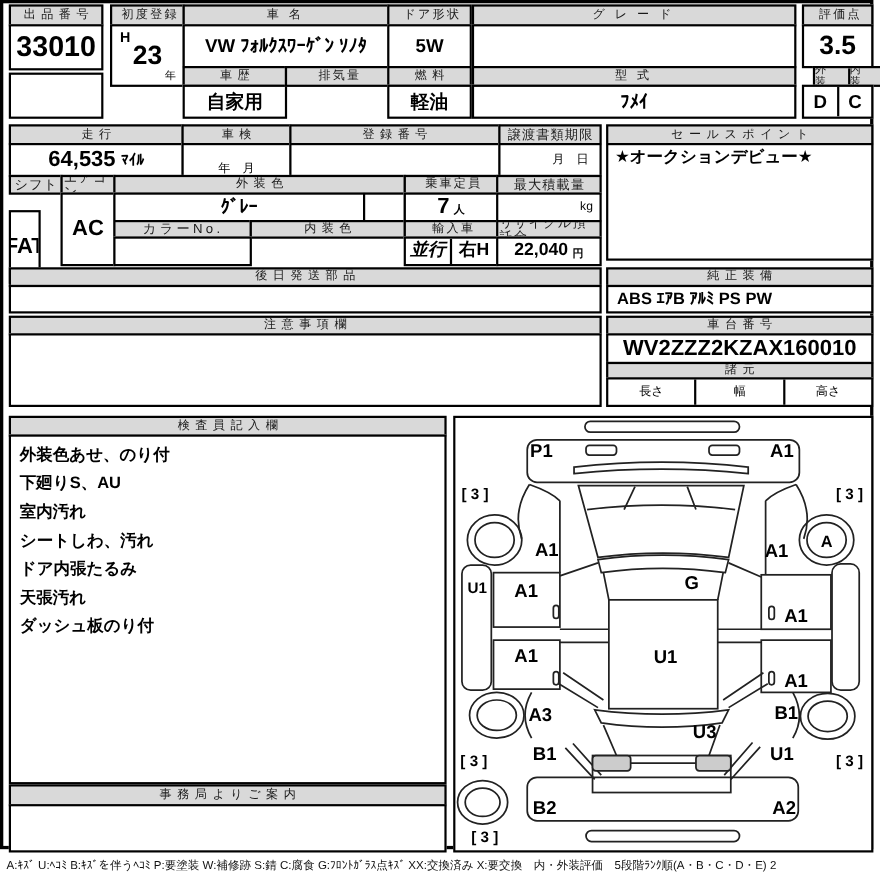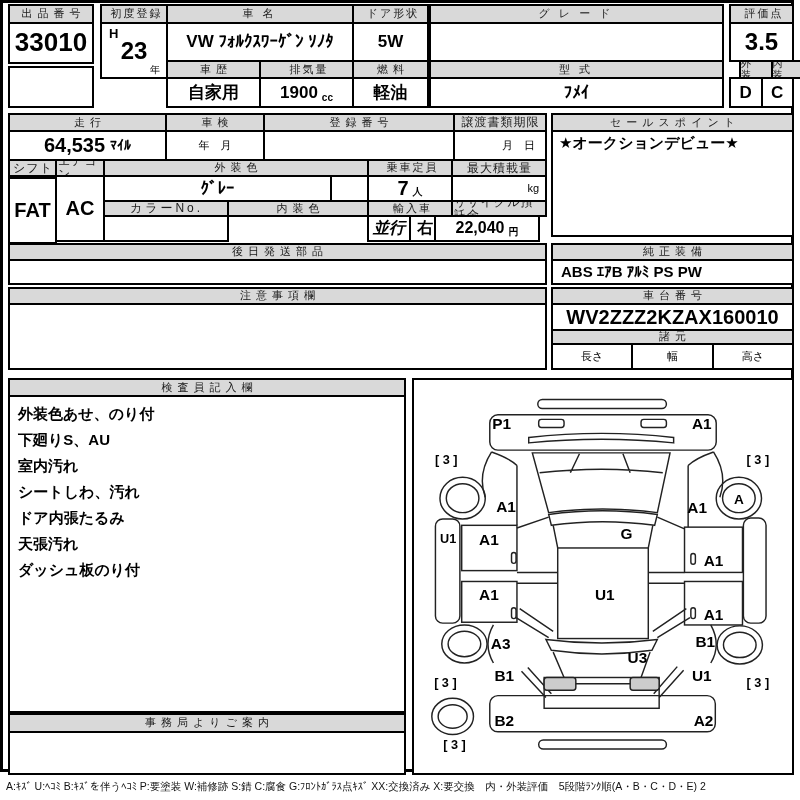--- a/index.html
+++ b/index.html
@@ -49,24 +49,20 @@
   <div class="c v rel" style="left:100px;top:77px;width:68px;height:31px;">
     <span class="fs20">3</span>
     <span class="corner-br">月</span>
   </div>
 
   <div class="c h w" style="left:166px;top:4px;width:188px;height:20px;">車名</div>
   <div class="c v fs17" style="left:166px;top:22px;width:188px;height:40px;">VW ﾌｫﾙｸｽﾜｰｹﾞﾝ ｿﾉﾀ</div>
   <div class="c h" style="left:166px;top:60px;width:95px;height:19px;">車歴</div>
   <div class="c v fs17" style="left:166px;top:77px;width:95px;height:31px;">自家用</div>
   <div class="c h" style="left:259px;top:60px;width:95px;height:19px;letter-spacing:2px;">排気量</div>
-  <div class="c v" style="left:259px;top:77px;width:95px;height:31px;">
-    <span class="fs17">1900</span>
-    <span class="unit">cc</span>
-  </div>
 
   <div class="c h" style="left:352px;top:4px;width:77px;height:20px;letter-spacing:2px;">ドア形状</div>
   <div class="c v fs17" style="left:352px;top:22px;width:77px;height:40px;">5W</div>
   <div class="c h" style="left:352px;top:60px;width:77px;height:19px;">燃料</div>
   <div class="c v fs17" style="left:352px;top:77px;width:77px;height:31px;">軽油</div>
 
   <div class="c h w" style="left:429px;top:4px;width:295px;height:20px;">グレード</div>
   <div class="c v fs17" style="left:429px;top:22px;width:295px;height:40px;"></div>
   <div class="c h w" style="left:429px;top:60px;width:295px;height:19px;">型式</div>
   <div class="c v fs17" style="left:429px;top:77px;width:295px;height:31px;">ﾌﾒｲ</div>
@@ -81,32 +77,32 @@
     <div class="fs17">D</div>
     <div class="fs17">C</div>
   </div>
 
   <div class="c h" style="left:8px;top:113px;width:159px;height:19px;">走行</div>
   <div class="c v" style="left:8px;top:130px;width:159px;height:31px;">
     <span class="fs20">64,535</span>
     <span style="font-size:14px;font-weight:700;margin-left:5px;">ﾏｲﾙ</span>
   </div>
   <div class="c h" style="left:165px;top:113px;width:100px;height:19px;">車検</div>
-  <div class="c fs11" style="left:165px;top:130px;width:100px;height:31px;">年　月</div>
+  <div class="c fs11" style="left:165px;top:130px;width:100px;height:47px;">年　月</div>
   <div class="c h" style="left:263px;top:113px;width:192px;height:19px;">登録番号</div>
   <div class="c fs11" style="left:263px;top:130px;width:192px;height:31px;"></div>
   <div class="c h sm" style="left:453px;top:113px;width:94px;height:19px;">譲渡書類期限</div>
   <div class="c fs11" style="left:453px;top:130px;width:94px;height:31px;justify-content:flex-end;padding-right:10px;">月　日</div>
 
   <div class="c h" style="left:551px;top:113px;width:243px;height:19px;">セールスポイント</div>
   <div class="c v fs15 topleft" style="left:551px;top:130px;width:243px;height:107px;">★オークションデビュー★</div>
 
   <div class="c h sm" style="left:8px;top:159px;width:49px;height:18px;">シフト</div>
   <div class="c h sm" style="left:55px;top:159px;width:50px;height:18px;">エアコン</div>
-  <div class="c v fs20" style="left:8px;top:177px;width:49px;height:67px;">FAT</div>
+  <div class="c v fs20" style="left:8px;top:191px;width:29px;height:67px;">FAT</div>
   <div class="c v fs20" style="left:55px;top:175px;width:50px;height:67px;">AC</div>
 
   <div class="c h" style="left:103px;top:159px;width:266px;height:18px;">外装色</div>
   <div class="c v fs17" style="left:103px;top:175px;width:229px;height:27px;">ｸﾞﾚｰ</div>
   <div class="c" style="left:330px;top:175px;width:39px;height:27px;"></div>
   <div class="c h" style="left:367px;top:159px;width:86px;height:18px;letter-spacing:2px;">乗車定員</div>
   <div class="c v" style="left:367px;top:175px;width:86px;height:27px;">
     <span class="fs20">7</span>
     <span class="unit">人</span>
   </div>
@@ -120,21 +116,21 @@
 
   <div class="c" style="left:103px;top:215px;width:126px;height:27px;"></div>
   <div class="c v rel" style="left:227px;top:215px;width:142px;height:27px;">
     <span class="fs16">ｸﾞﾚｰ</span>
     <span class="corner-br" style="bottom:5px;">系</span>
   </div>
   <div class="c v split" style="left:367px;top:215px;width:86px;height:27px;">
     <div class="fs16" style="font-weight:700;font-style:italic;">並行</div>
     <div class="fs16" style="font-weight:700;">右H</div>
   </div>
-  <div class="c v" style="left:434px;top:215px;width:106px;height:27px;">
+  <div class="c v" style="left:451px;top:215px;width:96px;height:27px;">
     <span class="fs16">22,040</span>
     <span class="unit">円</span>
   </div>
 
   <div class="c h" style="left:8px;top:243px;width:539px;height:18px;">後日発送部品</div>
   <div class="c" style="left:8px;top:259px;width:539px;height:26px;"></div>
   <div class="c h" style="left:551px;top:243px;width:243px;height:18px;">純正装備</div>
   <div class="c v fs15" style="left:551px;top:259px;width:243px;height:26px;justify-content:flex-start;padding-left:8px;">ABS ｴｱB ｱﾙﾐ PS PW</div>
 
   <div class="c h" style="left:8px;top:287px;width:539px;height:18px;">注意事項欄</div>
@@ -155,21 +151,21 @@
     <div>室内汚れ</div>
     <div>シートしわ、汚れ</div>
     <div>ドア内張たるみ</div>
     <div>天張汚れ</div>
     <div>ダッシュ板のり付</div>
   </div>
 
   <div class="c h" style="left:8px;top:713px;width:398px;height:20px;">事務局よりご案内</div>
   <div class="c" style="left:8px;top:731px;width:398px;height:44px;"></div>
 
-  <div class="c" style="left:412px;top:378px;width:382px;height:397px;padding:16px;">
+  <div class="c" style="left:412px;top:378px;width:382px;height:397px;padding:0;">
     <svg viewBox="0 0 382 397" width="378" height="393">
       <g stroke="#222" stroke-width="1.6" fill="none">
 
         <rect x="119" y="3" width="142" height="10" rx="5"></rect>
         <rect x="66" y="20" width="250" height="39" rx="9"></rect>
         <rect x="120" y="25" width="28" height="9" rx="3"></rect>
         <rect x="233" y="25" width="28" height="9" rx="3"></rect>
 
         <path d="M68,61 Q52,86 61,111 M68,61 Q88,68 96,76 M96,76 L96,142"></path>
         <path d="M313,61 Q329,86 320,111 M313,61 Q293,68 285,76 M285,76 L285,144"></path>

